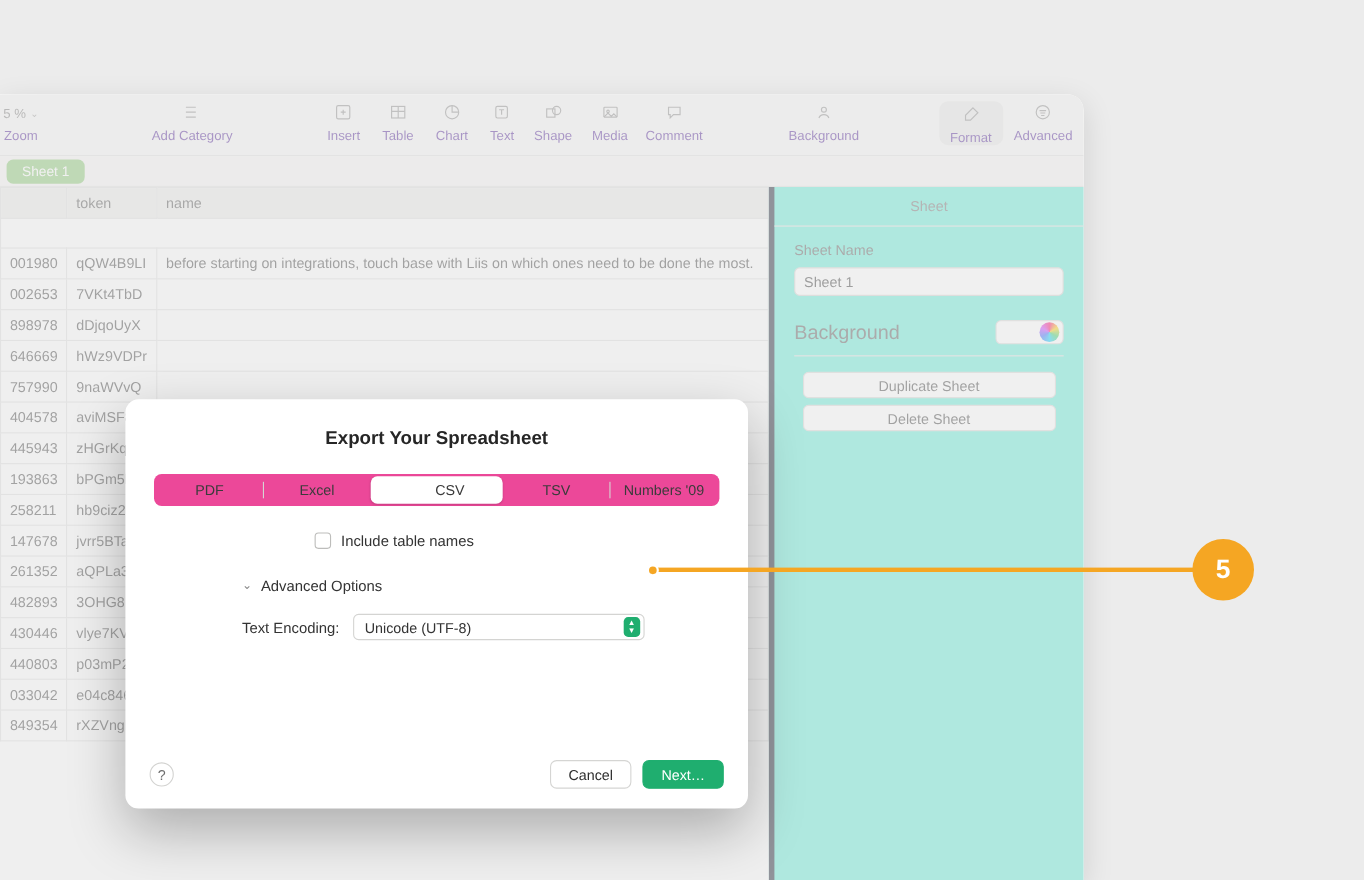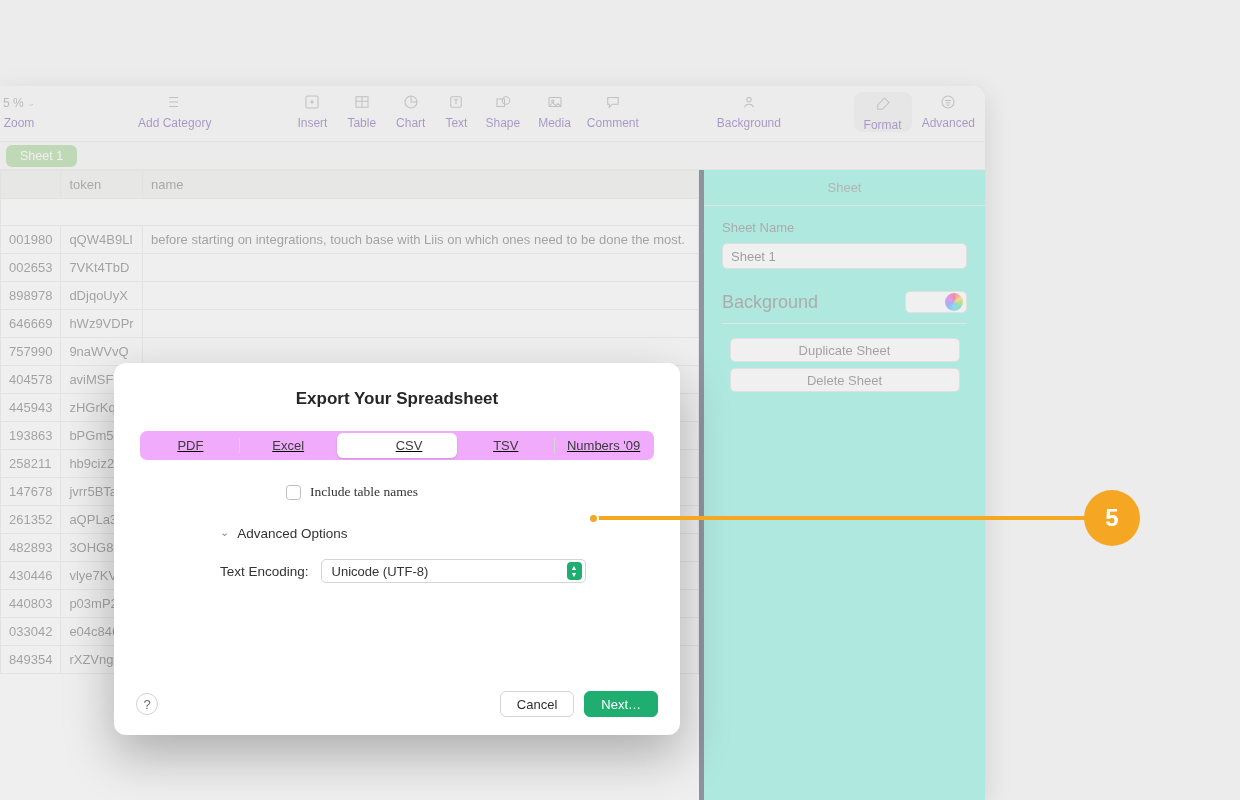--- a/index.html
+++ b/index.html
@@ -89,29 +89,29 @@
 
   
   .dialog {
     position:absolute; left:114px; top:318px; width:566px; height:372px;
     background:#fff; border-radius:12px; box-shadow: 0 20px 50px rgba(0,0,0,0.28);
     z-index:50;
     margin-top:45px;
   }
   .dlg-title { text-align:center; font-size:17px; font-weight:600; color:#262626; margin-top:26px; }
   .seg {
-    display:flex; margin:22px 26px 0 26px; background:#f0abfc; border-radius:7px; padding:2px;text-decoration:underline;
+    display:flex; margin:22px 26px 0 26px; background:#ec4899; border-radius:7px; padding:2px;
   }
   .seg-item {
     flex:1; text-align:center; font-size:13px; color:#3b3b3b; padding:5px 0; border-radius:6px;
     position:relative;
   }
   .seg-item.active { background:#fff; box-shadow:0 1px 2px rgba(0,0,0,0.15);padding-left:24px; }
   .seg .sep { width:1px; background:#d6d5d3; margin:5px 0; }
-  .chk-row { display:flex; align-items:center; gap:9px; margin:24px 0 0 172px; font-size:13.5px; color:#333;font-family:Liberation Serif, serif;}
+  .chk-row { display:flex; align-items:center; gap:9px; margin:24px 0 0 172px; font-size:13.5px; color:#333;}
   .chkbox { width:15px; height:15px; border:1px solid #bdbdbb; border-radius:3.5px; background:#fff;}
   .adv-row { display:flex; align-items:center; gap:8px; margin:26px 0 0 106px; font-size:13.5px; color:#333; }
   .disclosure { font-size:11px; color:#8c8c8c; transform:translateY(-1px); }
   .enc-row { display:flex; align-items:center; gap:12px; margin:18px 0 0 106px; font-size:13.5px; color:#333;}
   .enc-select {
     width:265px; height:24px; border:1px solid #d4d4d2; border-radius:5px; background:#fff;
     display:flex; align-items:center; justify-content:space-between; padding:0 3px 0 10px; font-size:13px;
   }
   .enc-stepper {
     width:15px; height:18px; background:#1fae6f; border-radius:4px; display:flex; flex-direction:column;

